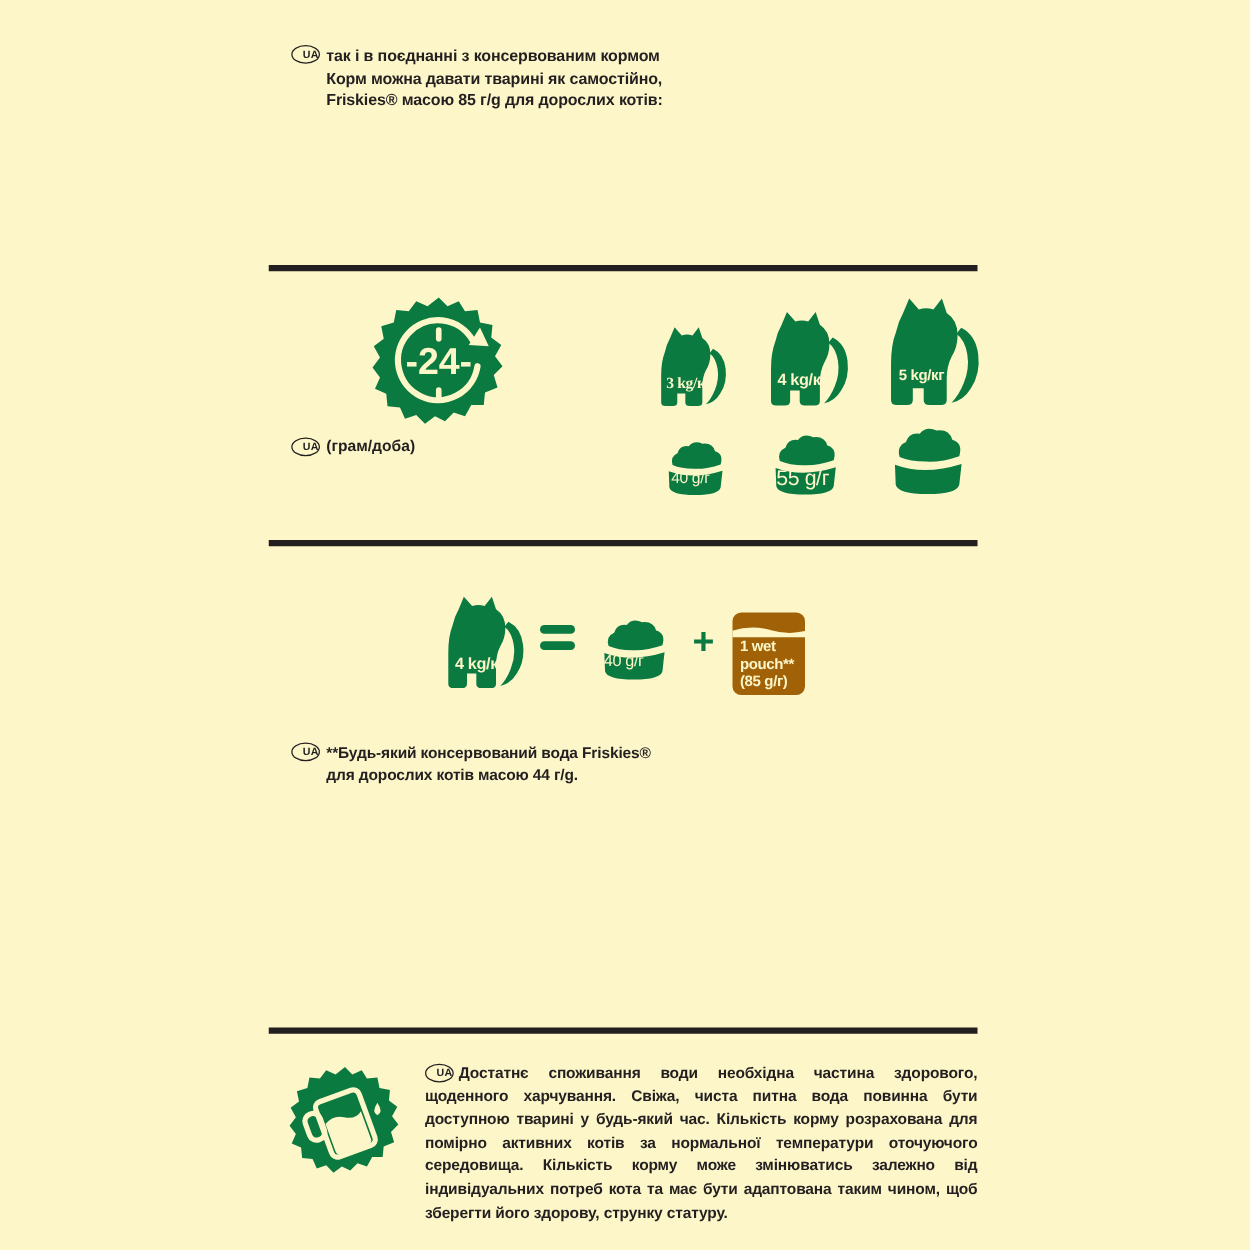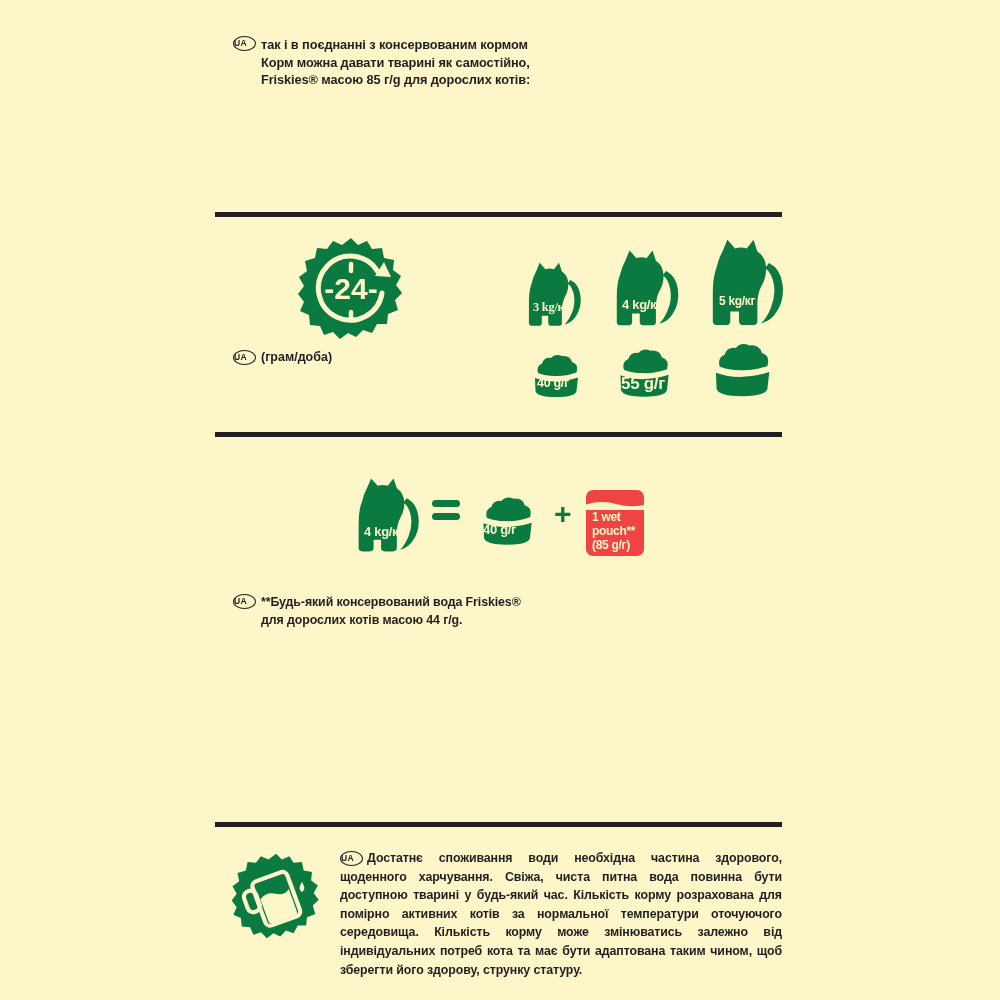--- a/index.html
+++ b/index.html
@@ -14,21 +14,21 @@
   .page{position:absolute;inset:0;}
 
   
   .ua{
     display:inline-block;
     width:21px;height:13px;
     border:1.6px solid #231f20;
     border-radius:50%;
     font-size:8.5px;
     line-height:12px;
-    text-align:left;
+    text-align:right;
     font-weight:700;
     letter-spacing:.3px;
     vertical-align:2px;
     margin-right:5px;
     flex:0 0 auto;
   }
 
   .divider{
     position:absolute;
     left:215px;width:567px;height:5px;
@@ -65,37 +65,37 @@
     white-space:nowrap;
     letter-spacing:-0.3px;
   }
 
   
   .bowls-row{position:absolute;left:515px;top:344px;width:270px;height:60px;}
   .bowl{position:absolute;bottom:0;}
   .bowl-label{
     position:absolute;
     color:#FCF6C8;
-    font-weight:700;
+    font-weight:400;
     white-space:nowrap;
     letter-spacing:-0.3px;
   }
 
   
   .eq-row{position:absolute;left:352px;top:468px;width:310px;height:90px;}
   .eq-item{position:absolute;bottom:0;}
   .eq-sign{
     position:absolute;
     width:28px;
   }
   .eq-bar{height:7px;background:#0A7A41;border-radius:4px;margin-bottom:6px;}
   .pouch{
     position:absolute;
     width:58px;height:66px;
-    background:#ef4444;
+    background:#a16207;
     border-radius:7px;
     overflow:hidden;
   }
   .pouch-wave{
     position:absolute;top:10px;left:-4px;width:70px;height:10px;
   }
   .pouch-text{
     position:absolute;left:6px;top:20px;
     color:#FCF6C8;font-weight:700;font-size:12px;line-height:14px;
     letter-spacing:-0.3px;

